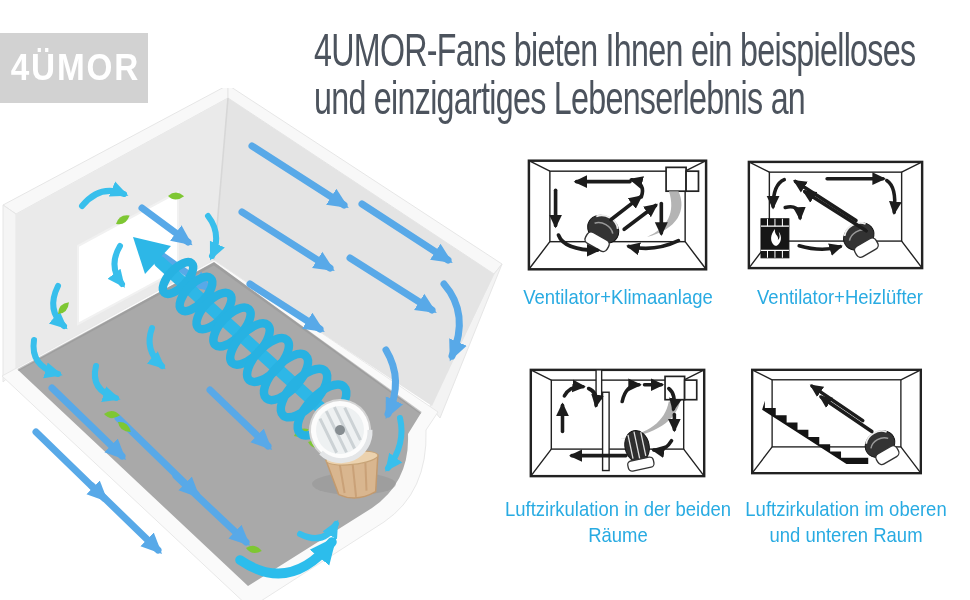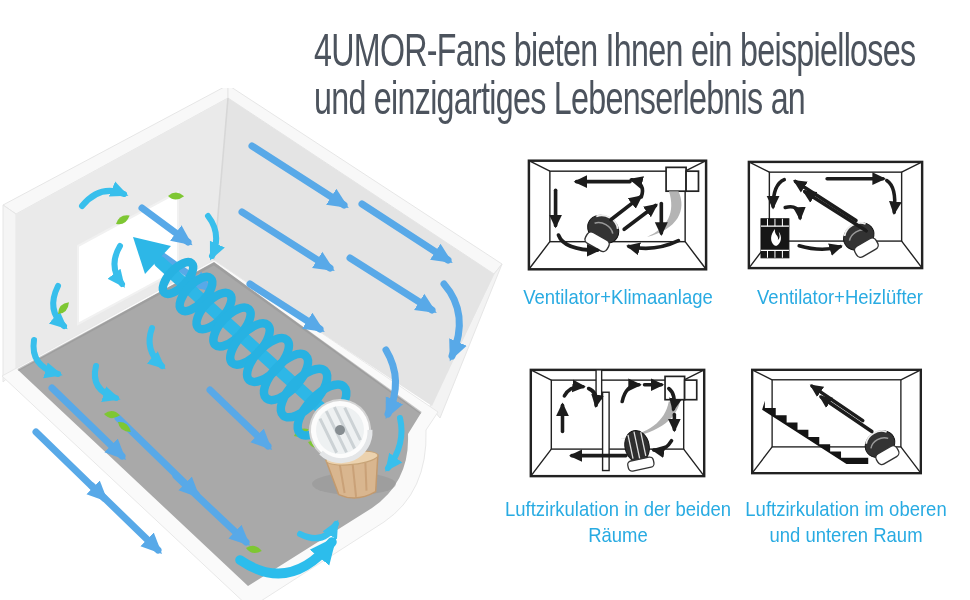--- a/index.html
+++ b/index.html
@@ -41,20 +41,23 @@
   .arr-c{stroke:#38bfec;stroke-width:6;fill:none;stroke-linecap:round;}
   .arr-big{stroke:#2cbdec;stroke-width:9.5;fill:none;stroke-linecap:round;}
   .coil{stroke:#27b2e2;stroke-width:8.5;fill:none;}
   .leaf{fill:#7ec733;}
 </style>
 </head>
 <body>
 
 <div class="page">
 
+  <div class="logo">
+    <span>4ÜMOR</span>
+  </div>
 
   <div class="title">
     <div>4UMOR-Fans bieten Ihnen ein beispielloses</div>
     <div>und einzigartiges Lebenserlebnis an</div>
   </div>
 
   <svg class="room-illo" viewBox="0 0 505 512">
     <defs>
       <marker id="mb" viewBox="0 0 10 10" refX="7" refY="5" markerWidth="3.1" markerHeight="3.1" orient="auto">
         <path d="M0,0.6 L9.6,5 L0,9.4 Z" fill="#58a9e8"></path>

